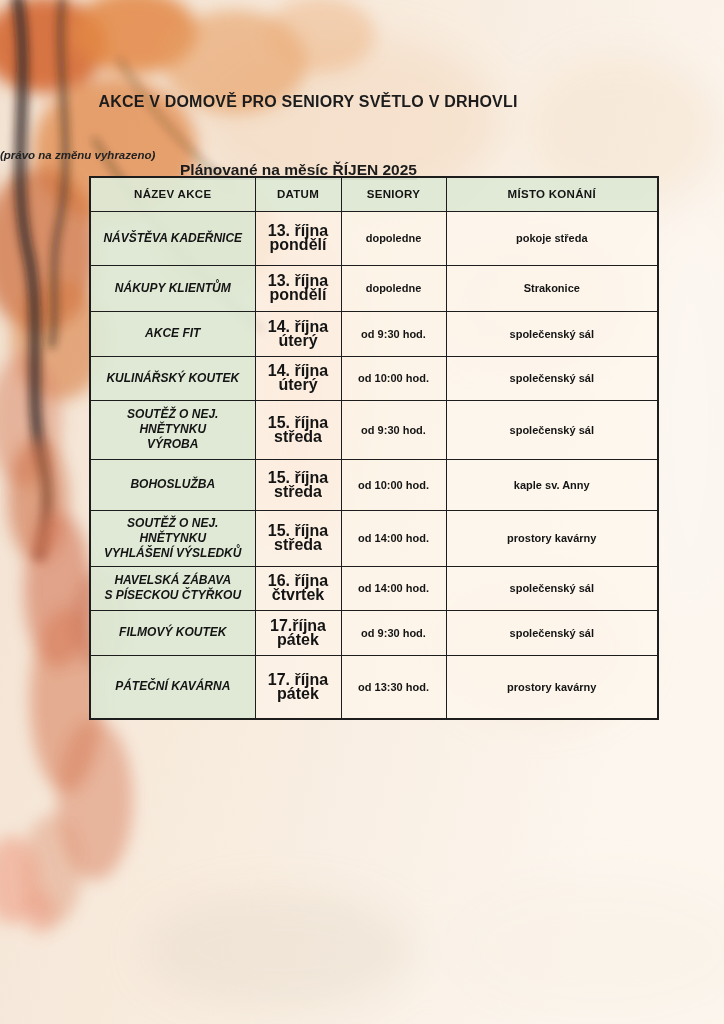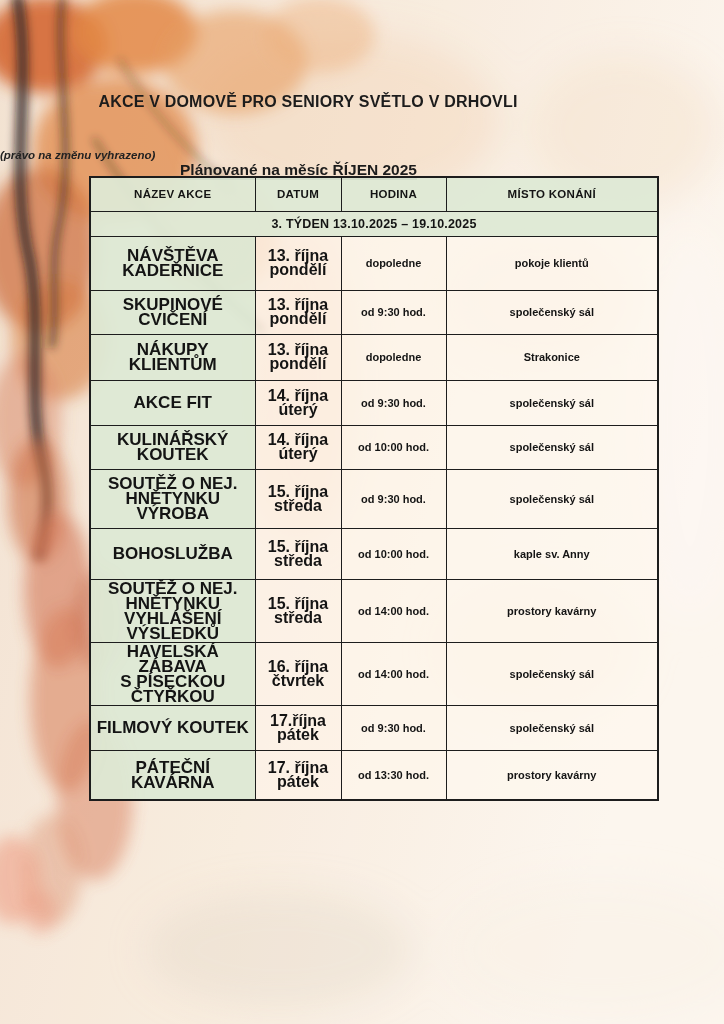--- a/index.html
+++ b/index.html
@@ -61,23 +61,24 @@
     letter-spacing:.3px;
   }
   td.week {
     background:rgba(222,233,213,.95);
     height:25px;
     font-size:12.5px;
     letter-spacing:.2px;
   }
   td.name {
     background:rgba(221,233,212,.94);
-    font-size:17px;
+    font-size:12px;
     line-height:15px;
     white-space:pre-line;
+    font-style:italic;
   }
   td.date {
     background:rgba(253,243,231,.72);
     font-size:16px;
     line-height:14px;
     white-space:pre-line;
   }
   td.time {
     background:rgba(254,246,235,.75);
     font-size:11px;
@@ -170,42 +171,32 @@
       <colgroup>
         <col style="width:165px">
           <col style="width:86px">
           <col style="width:105px">
           <col style="width:212px">
       </colgroup>
       <thead>
         <tr>
           <th class="hdr">NÁZEV AKCE</th>
           <th class="hdr">DATUM</th>
-          <th class="hdr">HODINA</th>
+          <th class="hdr">SENIORY</th>
           <th class="hdr">MÍSTO KONÁNÍ</th>
         </tr>
       </thead>
       <tbody>
-        <tr>
-          <td class="week" colspan="4">3. TÝDEN 13.10.2025 – 19.10.2025</td>
-        </tr>
 
         <tr style="height:54px">
           <td class="name">NÁVŠTĚVA KADEŘNICE</td>
           <td class="date">13. října
 pondělí</td>
           <td class="time">dopoledne</td>
-          <td class="place">pokoje klientů</td>
-        </tr>
-        <tr style="height:44px">
-          <td class="name">SKUPINOVÉ CVIČENÍ</td>
-          <td class="date">13. října
-pondělí</td>
-          <td class="time">od 9:30 hod.</td>
-          <td class="place">společenský sál</td>
+          <td class="place">pokoje středa</td>
         </tr>
         <tr style="height:46px">
           <td class="name">NÁKUPY KLIENTŮM</td>
           <td class="date">13. října
 pondělí</td>
           <td class="time">dopoledne</td>
           <td class="place">Strakonice</td>
         </tr>
         <tr style="height:45px">
           <td class="name">AKCE FIT</td>
@@ -254,21 +245,21 @@
           <td class="time">od 14:00 hod.</td>
           <td class="place">společenský sál</td>
         </tr>
         <tr style="height:45px">
           <td class="name">FILMOVÝ KOUTEK</td>
           <td class="date">17.října
 pátek</td>
           <td class="time">od 9:30 hod.</td>
           <td class="place">společenský sál</td>
         </tr>
-        <tr style="height:50px">
+        <tr style="height:64px">
           <td class="name">PÁTEČNÍ KAVÁRNA</td>
           <td class="date">17. října
 pátek</td>
           <td class="time">od 13:30 hod.</td>
           <td class="place">prostory kavárny</td>
         </tr>
       </tbody>
     </table>
   </div>
 </div>

